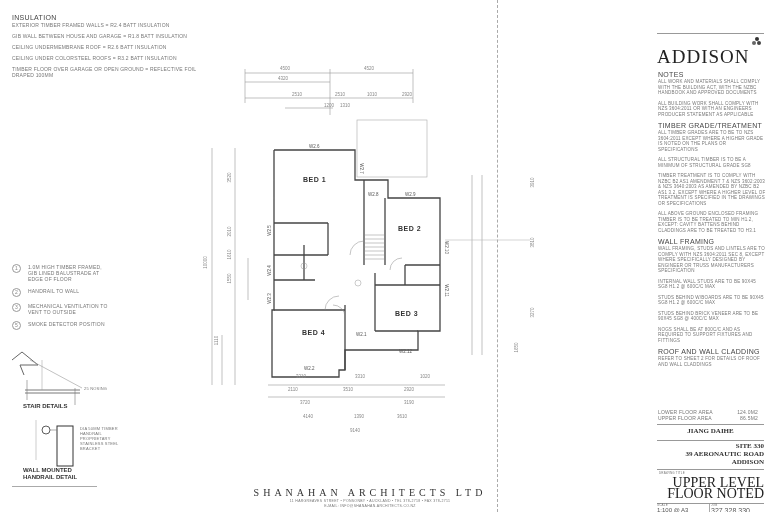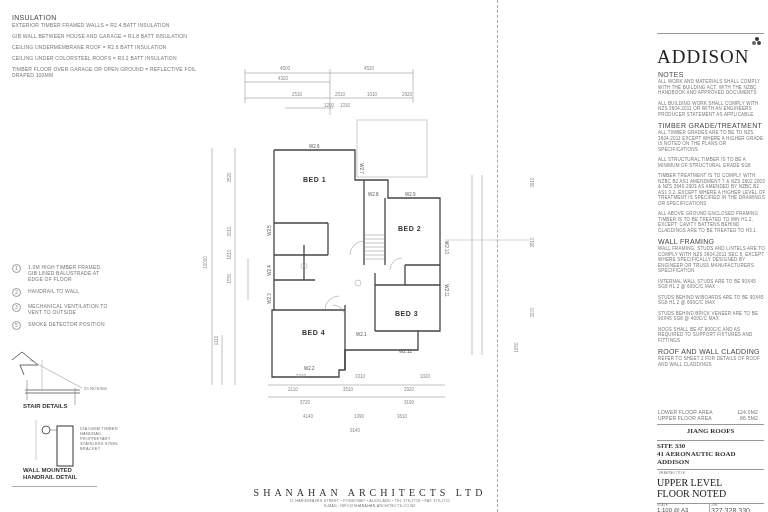--- a/index.html
+++ b/index.html
@@ -226,30 +226,30 @@
         <span>LOWER FLOOR AREA</span>
         <span>124.0m2</span>
       </div>
       <div style="display:flex;justify-content:space-between;" class="small">
         <span>UPPER FLOOR AREA</span>
         <span>86.5m2</span>
       </div>
     </div>
 
     <div class="tb-line" style="top:400px;"></div>
-    <div class="abs serif" style="left:8px;right:4px;top:403px;text-align:center;font-size:7px;font-weight:bold;color:#333;">JIANG ROOFS</div>
+    <div class="abs serif" style="left:8px;right:4px;top:403px;text-align:center;font-size:7px;font-weight:bold;color:#333;">JIANG DAIHE</div>
     <div class="tb-line" style="top:416px;"></div>
-    <div class="abs serif" style="left:8px;right:4px;top:418px;text-align:left;font-size:7px;font-weight:bold;color:#333;line-height:8px;">
+    <div class="abs serif" style="left:8px;right:4px;top:418px;text-align:right;font-size:7px;font-weight:bold;color:#333;line-height:8px;">
       <div>SITE 330</div>
-      <div>41 AERONAUTIC ROAD</div>
+      <div>39 AERONAUTIC ROAD</div>
       <div>ADDISON</div>
     </div>
     <div class="tb-line" style="top:445px;"></div>
     <div class="abs small" style="left:10px;top:446px;font-size:3px;">DRAWING TITLE</div>
-    <div class="abs serif" style="left:8px;right:4px;top:453px;text-align:left;font-size:10px;color:#222;line-height:11px;">
+    <div class="abs serif" style="left:8px;right:4px;top:453px;text-align:right;font-size:14px;color:#222;line-height:11px;">
       <div>UPPER LEVEL</div>
       <div>FLOOR NOTED</div>
     </div>
     <div class="tb-line" style="top:479px;"></div>
     <div class="abs" style="left:8px;top:480px;width:107px;height:30px;">
       <div class="abs" style="left:0;top:0;width:52px;height:12px;border-right:1px solid #aaa;">
         <div class="small" style="font-size:3px;line-height:3px;">SCALE</div>
         <div style="font-size:6px;color:#555;">1:100 @ A3</div>
       </div>
       <div class="abs" style="left:54px;top:0;width:52px;height:12px;">

